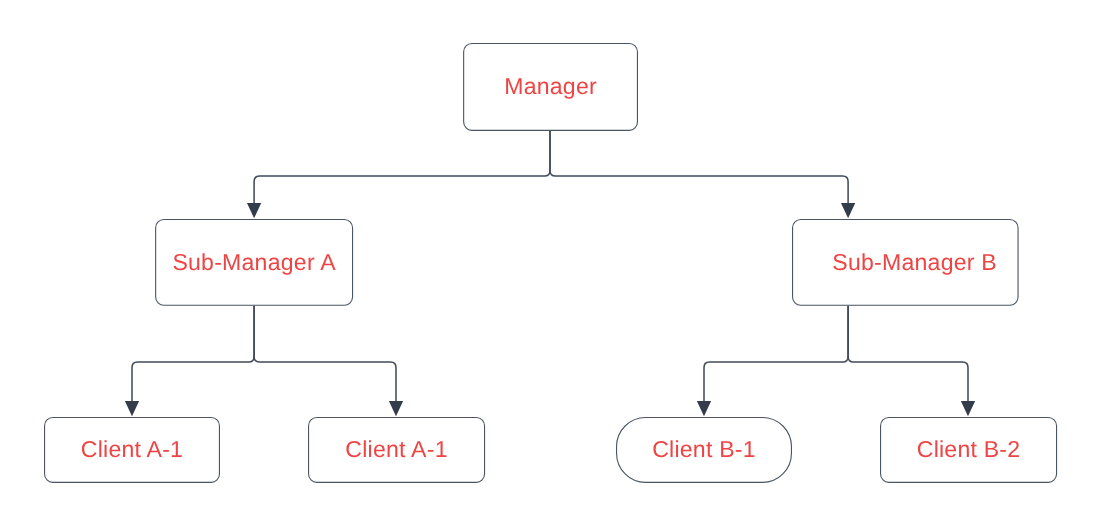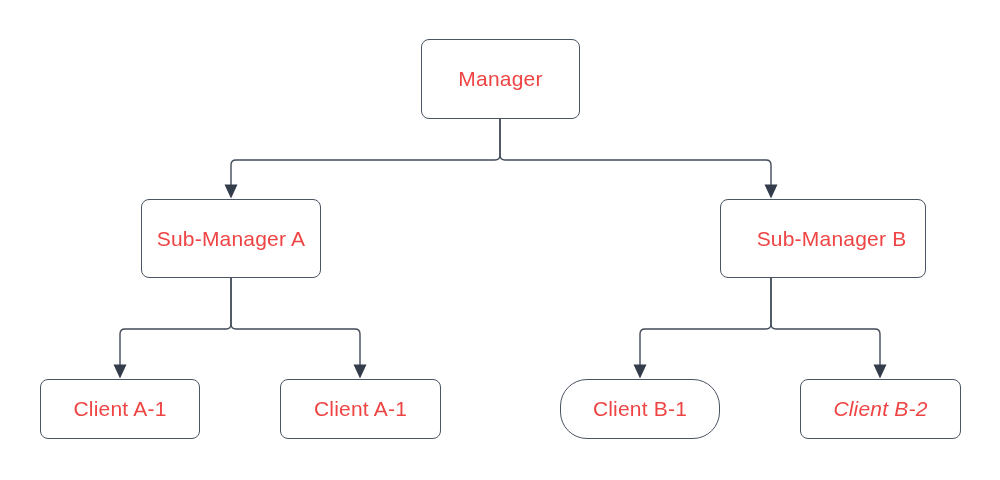--- a/index.html
+++ b/index.html
@@ -46,21 +46,21 @@
     letter-spacing: 0.2px;
     white-space: nowrap;
     cursor: default;
   }
   .n-manager   { left: 421px; top: 39px;  width: 159px; height: 80px; }
   .n-sub-a     { left: 141px; top: 199px; width: 180px; height: 79px; }
   .n-sub-b     { left: 720px; top: 199px; width: 206px; height: 79px; padding-left: 17px; }
   .n-client-a1 { left: 40px;  top: 379px; width: 160px; height: 60px; text-align: right; }
   .n-client-a2 { left: 280px; top: 379px; width: 161px; height: 60px; }
   .n-client-b1 { left: 560px; top: 379px; width: 160px; height: 60px; border-radius: 27px; }
-  .n-client-b2 { left: 800px; top: 379px; width: 161px; height: 60px; font-style: italic; }
+  .n-client-b2 { left: 800px; top: 379px; width: 161px; height: 60px; }
 </style>
 </head>
 <body>
 
 <div class="stage">
 
   <svg class="edges" viewBox="0 0 1000 480" xmlns="http://www.w3.org/2000/svg">
     <g>
       <path d="M500,119 L500,155 Q500,160 495,160 L236,160 Q231,160 231,165 L231,185"></path>
       <polygon points="231,198.5 224.5,184.5 237.5,184.5"></polygon>

